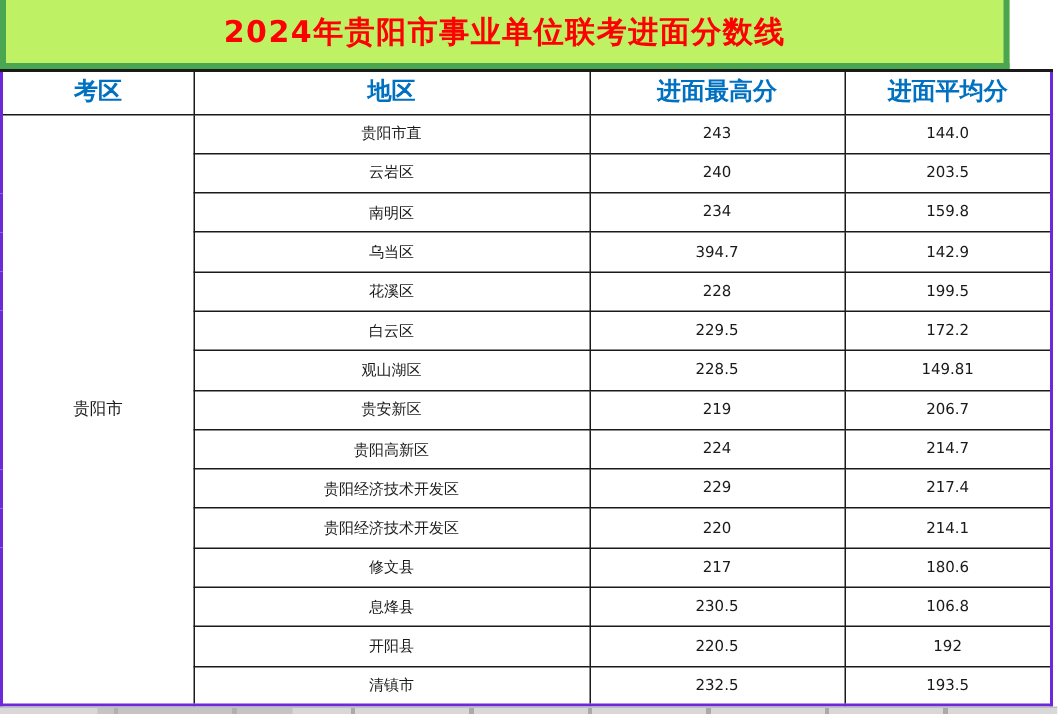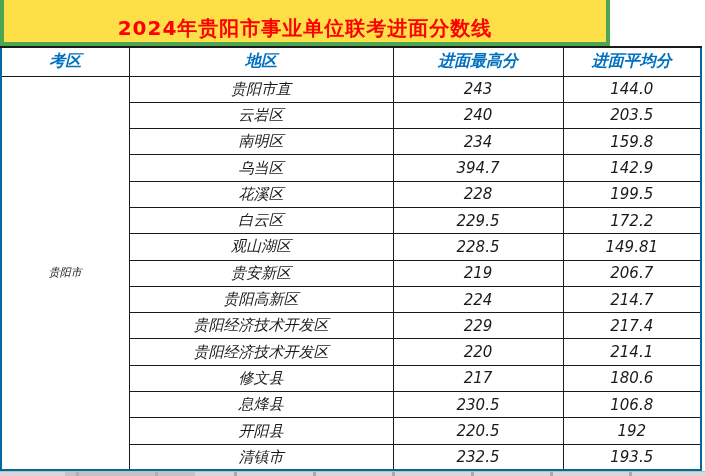--- a/index.html
+++ b/index.html
@@ -12,28 +12,28 @@
     overflow: hidden;
     position: relative;
     background: #ffffff;
     font-family: "DejaVu Sans", "Liberation Sans", sans-serif;
     color: #1a1a1a;
   }
 
   
   .title-banner {
     box-sizing: border-box;
-    width: 610px;
+    width: 673px;
     height: 46px;
     border-left: 4px solid #4ba652;
     border-right: 4px solid #4ba652;
     border-bottom: 4px solid #4ba652;
-    background: #fde047;
+    background: #bef264;
     display: flex;
-    align-items: flex-end;
+    align-items: center;
     justify-content: center;
   }
   .title-banner .title-text {
     color: #fe0000;
     font-size: 20px;
     font-weight: 700;
     letter-spacing: 1px;
     white-space: nowrap;
   }
 
@@ -48,34 +48,33 @@
   .score-table td {
     box-sizing: border-box;
     border: 1px solid #1a1a1a;
     text-align: center;
     vertical-align: middle;
     padding: 0;
     overflow: hidden;
     white-space: nowrap;
   }
   .score-table {
-    border: 2px solid #0369a1;
-    font-style: italic;
+    border: 2px solid #6d28d9;
   }
   .score-table thead th {
     height: 29px;
     color: #0070c0;
     font-weight: 700;
     font-size: 16px;
     background: #ffffff;
     border-top: 2px solid #1a1a1a;
   }
   .score-table tbody td {
     height: 26.3px;
-    font-size: 15px;
+    font-size: 10px;
     background: #ffffff;
   }
   .score-table td.region-cell {
     font-size: 11px;
   }
 
   
   .bottom-strip {
     position: absolute;
     left: 0;

